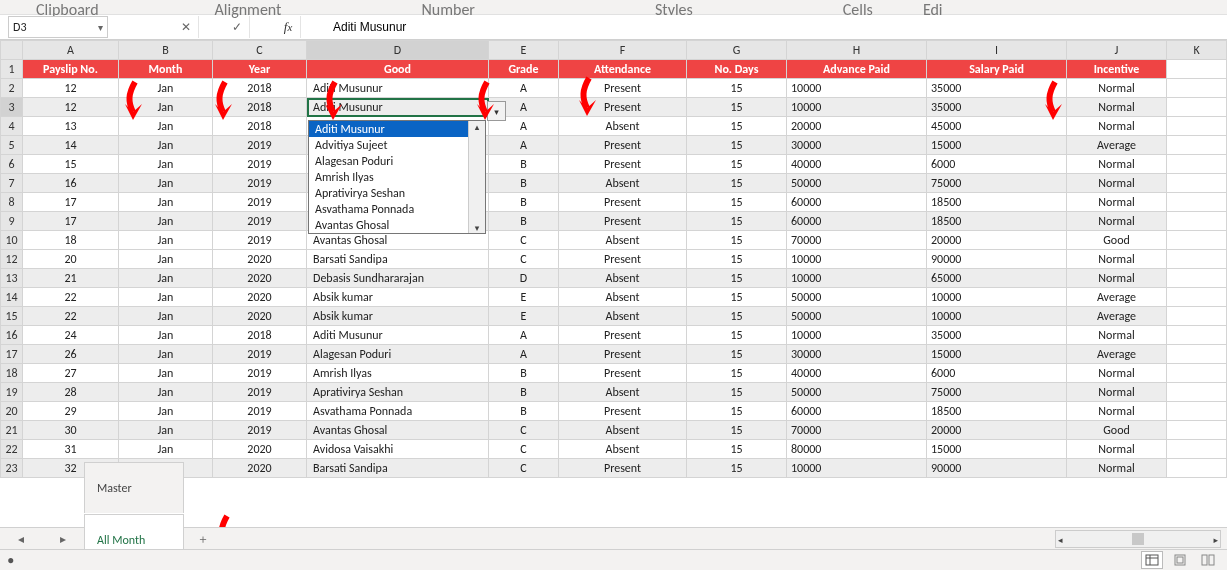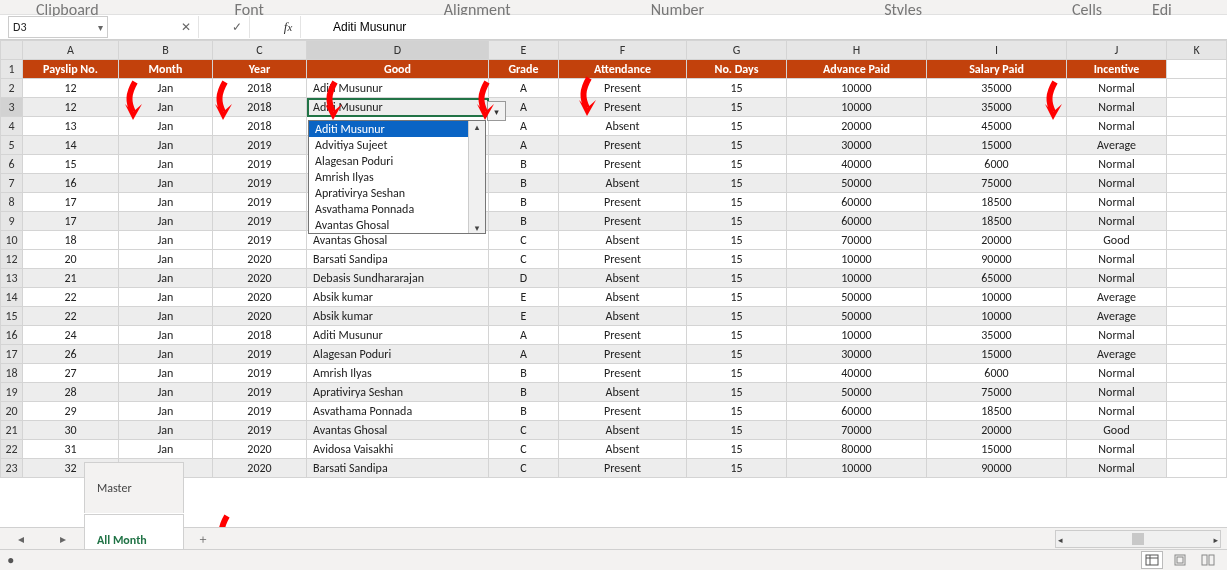--- a/index.html
+++ b/index.html
@@ -18,44 +18,44 @@
   .fcell { flex:1; border:none; height:20px; padding:2px 6px; font-size:12px; outline:none; }
 
   
   .grid-wrap { position:relative; overflow:hidden; height:492px; }
   table.grid { border-collapse:collapse; table-layout:fixed; width:1204px; margin-left:0; }
   table.grid td, table.grid th { border:1px solid #d4d4d4; height:18px; font-size:12px; padding:0 4px; overflow:hidden; white-space:nowrap; text-overflow:clip; }
   .rowhdr { background:#e6e6e6; text-align:center; width:22px; color:#333; font-size:11px; }
   .colhdr { background:#e6e6e6; text-align:center; color:#333; height:18px; font-size:11px; font-weight:normal; }
   .colhdr.active { background:#d2d2d2; }
   .rowhdr.active { background:#d2d2d2; }
-  .headerrow td.data { background:#c2410c; color:#fff; font-weight:bold; text-align:center; }
+  .headerrow td.data { background:#ef4444; color:#fff; font-weight:bold; text-align:center; }
   tr.band td.data { background:#ededed; }
   tr.nob  td.data { background:#fff; }
   td.data.center { text-align:center; }
-  td.data.right  { text-align:center; }
+  td.data.right  { text-align:left; }
   td.data.left   { text-align:left; padding-left:6px; }
   td.data.d-cell.left { padding-left:6px; }
 
   
   .active-cell { outline:2px solid #217346; outline-offset:-2px; position:relative; }
 
   
   .dropdown-btn { position:absolute; width:17px; height:18px; border:1px solid #999; background:#f2f2f2; display:flex; align-items:center; justify-content:center; font-size:9px; color:#333; }
   .dropdown-list { position:absolute; background:#fff; border:1px solid #767676; font-size:12px; width:176px; }
   .dropdown-list .dl-body { max-height:112px; overflow:hidden; }
   .dropdown-list .item { padding:1px 6px; }
   .dropdown-list .item.sel { background:#0a64c4; color:#fff; }
   .dropdown-scroll { position:absolute; right:0; top:0; bottom:0; width:16px; background:#f0f0f0; border-left:1px solid #ccc; display:flex; flex-direction:column; justify-content:space-between; align-items:center; font-size:9px; color:#444; }
 
   
   .tabs-bar { position:absolute; bottom:20px; left:0; right:0; height:22px; background:#f3f2f1; border-top:1px solid #d0d0d0; display:flex; align-items:center; font-size:12px; }
   .tabs-bar .nav { width:84px; display:flex; justify-content:space-around; color:#666; }
   .tab { padding:18px 12px; border:1px solid #d0d0d0; border-bottom:none; background:#f3f2f1; margin-right:-1px; color:#444; }
-  .tab.active { background:#fff; color:#217346; font-weight:700; border-bottom:1px solid #fff; position:relative; top:1px; }
+  .tab.active { background:#fff; color:#217346; font-weight:400; border-bottom:1px solid #fff; position:relative; top:1px; }
   .tab-add { width:22px; height:22px; display:flex; align-items:center; justify-content:center; color:#666; border:1px solid transparent; border-radius:50%; margin-left:8px; }
   .hscroll-track { margin-left:auto; width:160px; height:16px; background:#f0f0f0; border:1px solid #ccc; margin-right:6px; display:flex; align-items:center; justify-content:space-between; font-size:9px; color:#444; padding:0 2px;}
   .thumb { width:12px; height:12px; background:#c8c8c8; }
 
   
   .status { position:absolute; bottom:0; left:0; right:0; height:20px; background:#f3f2f1; border-top:1px solid #d0d0d0; display:flex; align-items:center; padding:0 8px; color:#555; font-size:11px; gap:12px; }
   .status .right { margin-left:auto; display:flex; gap:6px; align-items:center; }
   .view-btn { width:20px; height:16px; display:flex; align-items:center; justify-content:center; border:1px solid transparent; }
   .view-btn.on { border:1px solid #bbb; background:#fff; }
   svg.vicon { width:14px; height:12px; }
@@ -71,21 +71,20 @@
   .c-G { width:100px; } .c-H { width:140px; } .c-I { width:140px; }
   .c-J { width:100px; } .c-K { width:60px; }
 </style>
 </head>
 <body>
 
 <div class="app">
 
   <div class="ribbon-groups">
     <span>Clipboard</span>
-    <span style="padding:0 100px">Font</span>
     <span style="padding:0 80px">Alignment</span>
     <span style="padding:0 60px">Number</span>
     <span style="padding:0 120px">Styles</span>
     <span style="padding:0 30px">Cells</span>
     <span style="padding:0 20px">Edi</span>
   </div>
 
   <div class="fbar">
     <div class="namebox">
       <span>D3</span>

